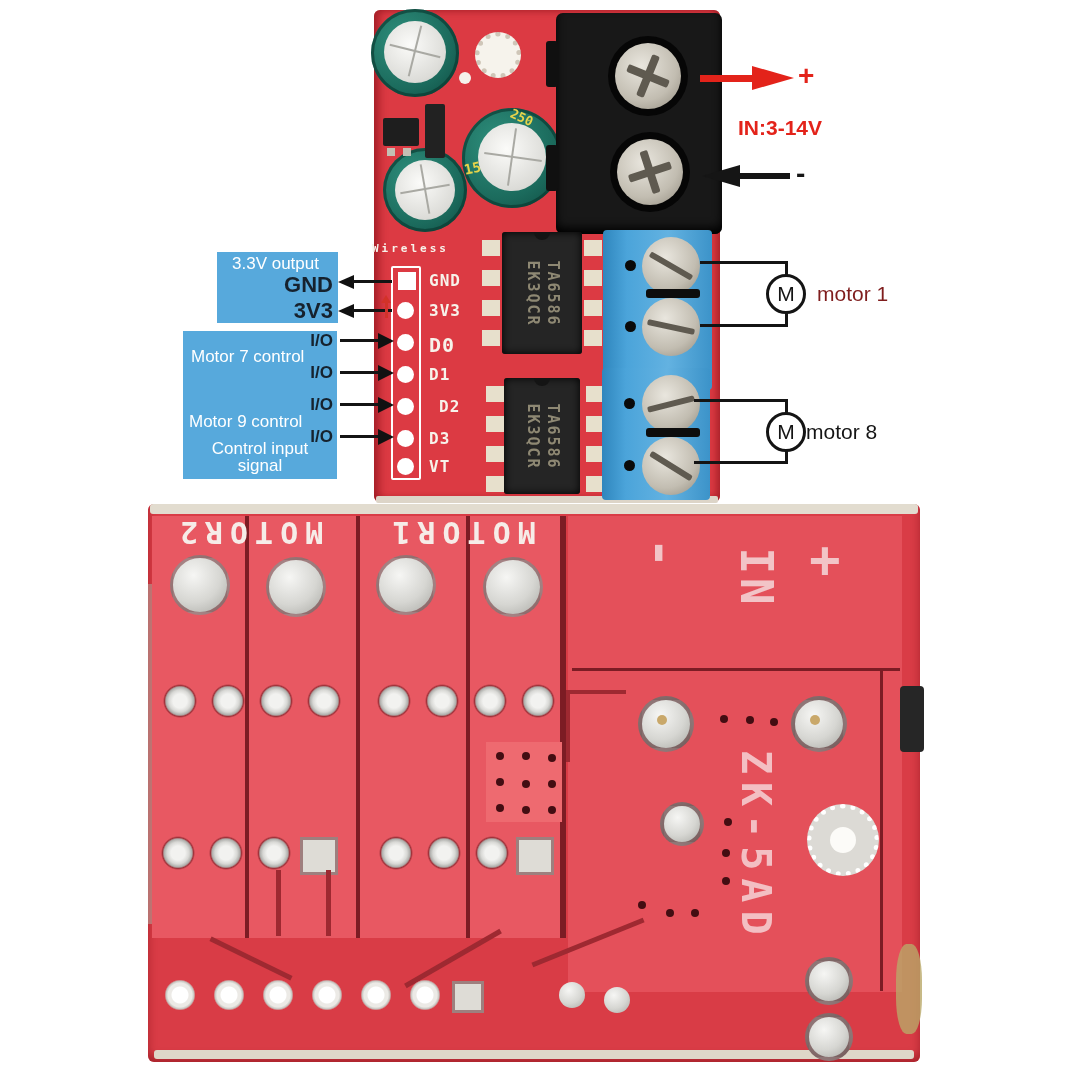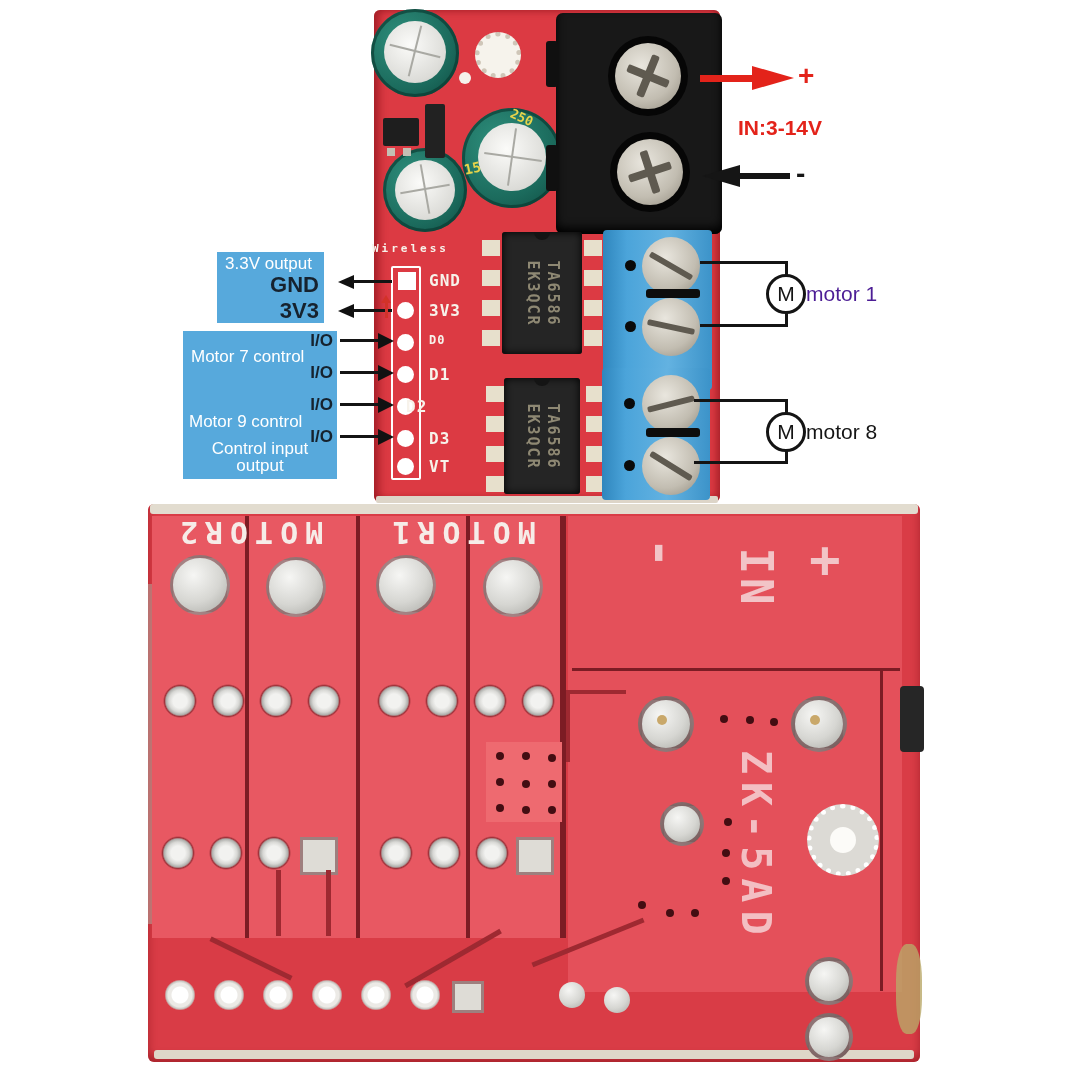--- a/index.html
+++ b/index.html
@@ -82,23 +82,23 @@
   <div class="a" style="left:391px;top:266px;width:26px;height:210px;border:2px solid #ffffff;border-radius:2px;"></div>
   <div class="a" style="left:398px;top:272px;width:18px;height:18px;background:#ffffff;"></div>
   <div class="a" style="left:397px;top:302px;width:17px;height:17px;border-radius:50%;background:#ffffff;"></div>
   <div class="a" style="left:397px;top:334px;width:17px;height:17px;border-radius:50%;background:#ffffff;"></div>
   <div class="a" style="left:397px;top:366px;width:17px;height:17px;border-radius:50%;background:#ffffff;"></div>
   <div class="a" style="left:397px;top:398px;width:17px;height:17px;border-radius:50%;background:#ffffff;"></div>
   <div class="a" style="left:397px;top:430px;width:17px;height:17px;border-radius:50%;background:#ffffff;"></div>
   <div class="a" style="left:397px;top:458px;width:17px;height:17px;border-radius:50%;background:#ffffff;"></div>
   <div class="a silk" style="left:429px;top:271px;font-size:16px;letter-spacing:1px;">GND</div>
   <div class="a silk" style="left:429px;top:301px;font-size:16px;letter-spacing:1px;">3V3</div>
-  <div class="a silk" style="left:429px;top:333px;font-size:12px;letter-spacing:1px;">D0</div>
+  <div class="a silk" style="left:429px;top:333px;font-size:20px;letter-spacing:1px;">D0</div>
   <div class="a silk" style="left:429px;top:365px;font-size:16px;letter-spacing:1px;">D1</div>
-  <div class="a silk" style="left:406px;top:397px;font-size:16px;letter-spacing:1px;">D2</div>
+  <div class="a silk" style="left:439px;top:397px;font-size:16px;letter-spacing:1px;">D2</div>
   <div class="a silk" style="left:429px;top:429px;font-size:16px;letter-spacing:1px;">D3</div>
   <div class="a silk" style="left:429px;top:457px;font-size:16px;letter-spacing:1px;">VT</div>
 
   <div class="a pincol" style="left:482px;top:240px;width:18px;height:112px;"></div>
   <div class="a pincol" style="left:584px;top:240px;width:18px;height:112px;"></div>
   <div class="a" style="left:502px;top:232px;width:80px;height:122px;background:#252525;border-radius:3px;overflow:hidden;
               box-shadow:inset 0 0 8px #000;display:flex;align-items:center;justify-content:center;">
     <div class="a" style="left:32px;top:-8px;width:16px;height:16px;border-radius:50%;background:#141414;"></div>
     <div style="transform:rotate(90deg);text-align:center;color:#8e8873;font:bold 15px 'DejaVu Sans Mono',monospace;letter-spacing:2px;line-height:1.3;white-space:nowrap;">
       <div>TA6586</div>
@@ -143,60 +143,60 @@
   </div>
 
   <div class="a" style="left:700px;top:75px;width:54px;height:7px;background:#e3231a;"></div>
   <div class="a tri" style="left:752px;top:66px;border-left:42px solid #e3231a;border-top:12px solid transparent;border-bottom:12px solid transparent;"></div>
   <div class="a" style="left:798px;top:60px;color:#e3231a;font-size:28px;font-weight:bold;">+</div>
   <div class="a" style="left:738px;top:116px;color:#e3231a;font-size:21px;font-weight:bold;">IN:3-14V</div>
   <div class="a tri" style="left:702px;top:165px;border-right:38px solid #151515;border-top:11px solid transparent;border-bottom:11px solid transparent;"></div>
   <div class="a" style="left:740px;top:173px;width:50px;height:6px;background:#151515;"></div>
   <div class="a" style="left:796px;top:158px;color:#151515;font-size:28px;font-weight:bold;">-</div>
 
-  <div class="a" style="left:217px;top:252px;width:107px;height:71px;background:#57a9dc;">
+  <div class="a" style="left:217px;top:252px;width:121px;height:71px;background:#57a9dc;">
     <div style="position:absolute;top:2px;left:0;right:4px;text-align:center;color:#ffffff;font-size:17px;">3.3V output</div>
     <div class="ann" style="position:absolute;top:20px;right:5px;font-size:22px;font-weight:bold;">GND</div>
     <div class="ann" style="position:absolute;top:46px;right:5px;font-size:22px;font-weight:bold;">3V3</div>
   </div>
   <div class="a tri" style="left:338px;top:275px;border-right:16px solid #111;border-top:7px solid transparent;border-bottom:7px solid transparent;"></div>
   <div class="a hline" style="left:352px;top:280px;width:40px;"></div>
   <div class="a tri" style="left:338px;top:304px;border-right:16px solid #111;border-top:7px solid transparent;border-bottom:7px solid transparent;"></div>
   <div class="a hline" style="left:352px;top:309px;width:40px;"></div>
   <div class="a" style="left:385px;top:302px;width:3px;height:16px;background:#d23229;"></div>
   <div class="a tri" style="left:381px;top:295px;border-bottom:8px solid #d23229;border-left:5px solid transparent;border-right:5px solid transparent;"></div>
 
   <div class="a" style="left:183px;top:331px;width:154px;height:148px;background:#57a9dc;">
     <div style="position:absolute;left:8px;top:16px;color:#ffffff;font-size:17px;white-space:nowrap;">Motor 7 control</div>
     <div style="position:absolute;left:6px;top:81px;color:#ffffff;font-size:17px;white-space:nowrap;">Motor 9 control</div>
     <div class="ann" style="position:absolute;right:4px;top:0px;font-size:17px;font-weight:bold;">I/O</div>
     <div class="ann" style="position:absolute;right:4px;top:32px;font-size:17px;font-weight:bold;">I/O</div>
     <div class="ann" style="position:absolute;right:4px;top:64px;font-size:17px;font-weight:bold;">I/O</div>
     <div class="ann" style="position:absolute;right:4px;top:96px;font-size:17px;font-weight:bold;">I/O</div>
     <div style="position:absolute;left:0;right:0;bottom:20px;text-align:center;color:#ffffff;font-size:17px;">Control input</div>
-    <div style="position:absolute;left:0;right:0;bottom:3px;text-align:center;color:#ffffff;font-size:17px;">output</div>
+    <div style="position:absolute;left:0;right:0;bottom:3px;text-align:center;color:#ffffff;font-size:17px;">signal</div>
   </div>
   <div class="a hline" style="left:340px;top:339px;width:40px;"></div>
   <div class="a tri" style="left:378px;top:333px;border-left:16px solid #111;border-top:8px solid transparent;border-bottom:8px solid transparent;"></div>
   <div class="a hline" style="left:340px;top:371px;width:40px;"></div>
   <div class="a tri" style="left:378px;top:365px;border-left:16px solid #111;border-top:8px solid transparent;border-bottom:8px solid transparent;"></div>
   <div class="a hline" style="left:340px;top:403px;width:40px;"></div>
   <div class="a tri" style="left:378px;top:397px;border-left:16px solid #111;border-top:8px solid transparent;border-bottom:8px solid transparent;"></div>
   <div class="a hline" style="left:340px;top:435px;width:40px;"></div>
   <div class="a tri" style="left:378px;top:429px;border-left:16px solid #111;border-top:8px solid transparent;border-bottom:8px solid transparent;"></div>
 
   <div class="a hline" style="left:700px;top:261px;width:88px;"></div>
   <div class="a vline" style="left:785px;top:261px;height:16px;"></div>
   <div class="a vline" style="left:785px;top:311px;height:16px;"></div>
   <div class="a hline" style="left:700px;top:324px;width:88px;"></div>
   <div class="a" style="left:766px;top:274px;width:34px;height:34px;border:3px solid #141414;border-radius:50%;background:#ffffff;
               display:flex;align-items:center;justify-content:center;">
     <span style="font-size:21px;color:#141414;">M</span>
   </div>
-  <div class="a" style="left:806px;top:282px;font-size:21px;color:#4c1d95;">motor 1</div>
+  <div class="a" style="left:806px;top:282px;font-size:21px;color:#7f1d1d;padding-left:11px;">motor 1</div>
 
   <div class="a hline" style="left:694px;top:399px;width:94px;"></div>
   <div class="a vline" style="left:785px;top:399px;height:14px;"></div>
   <div class="a vline" style="left:785px;top:449px;height:15px;"></div>
   <div class="a hline" style="left:694px;top:461px;width:94px;"></div>
   <div class="a" style="left:766px;top:412px;width:34px;height:34px;border:3px solid #141414;border-radius:50%;background:#ffffff;
               display:flex;align-items:center;justify-content:center;">
     <span style="font-size:21px;color:#141414;">M</span>
   </div>
   <div class="a" style="left:806px;top:420px;font-size:21px;color:#141414;">motor 8</div>

